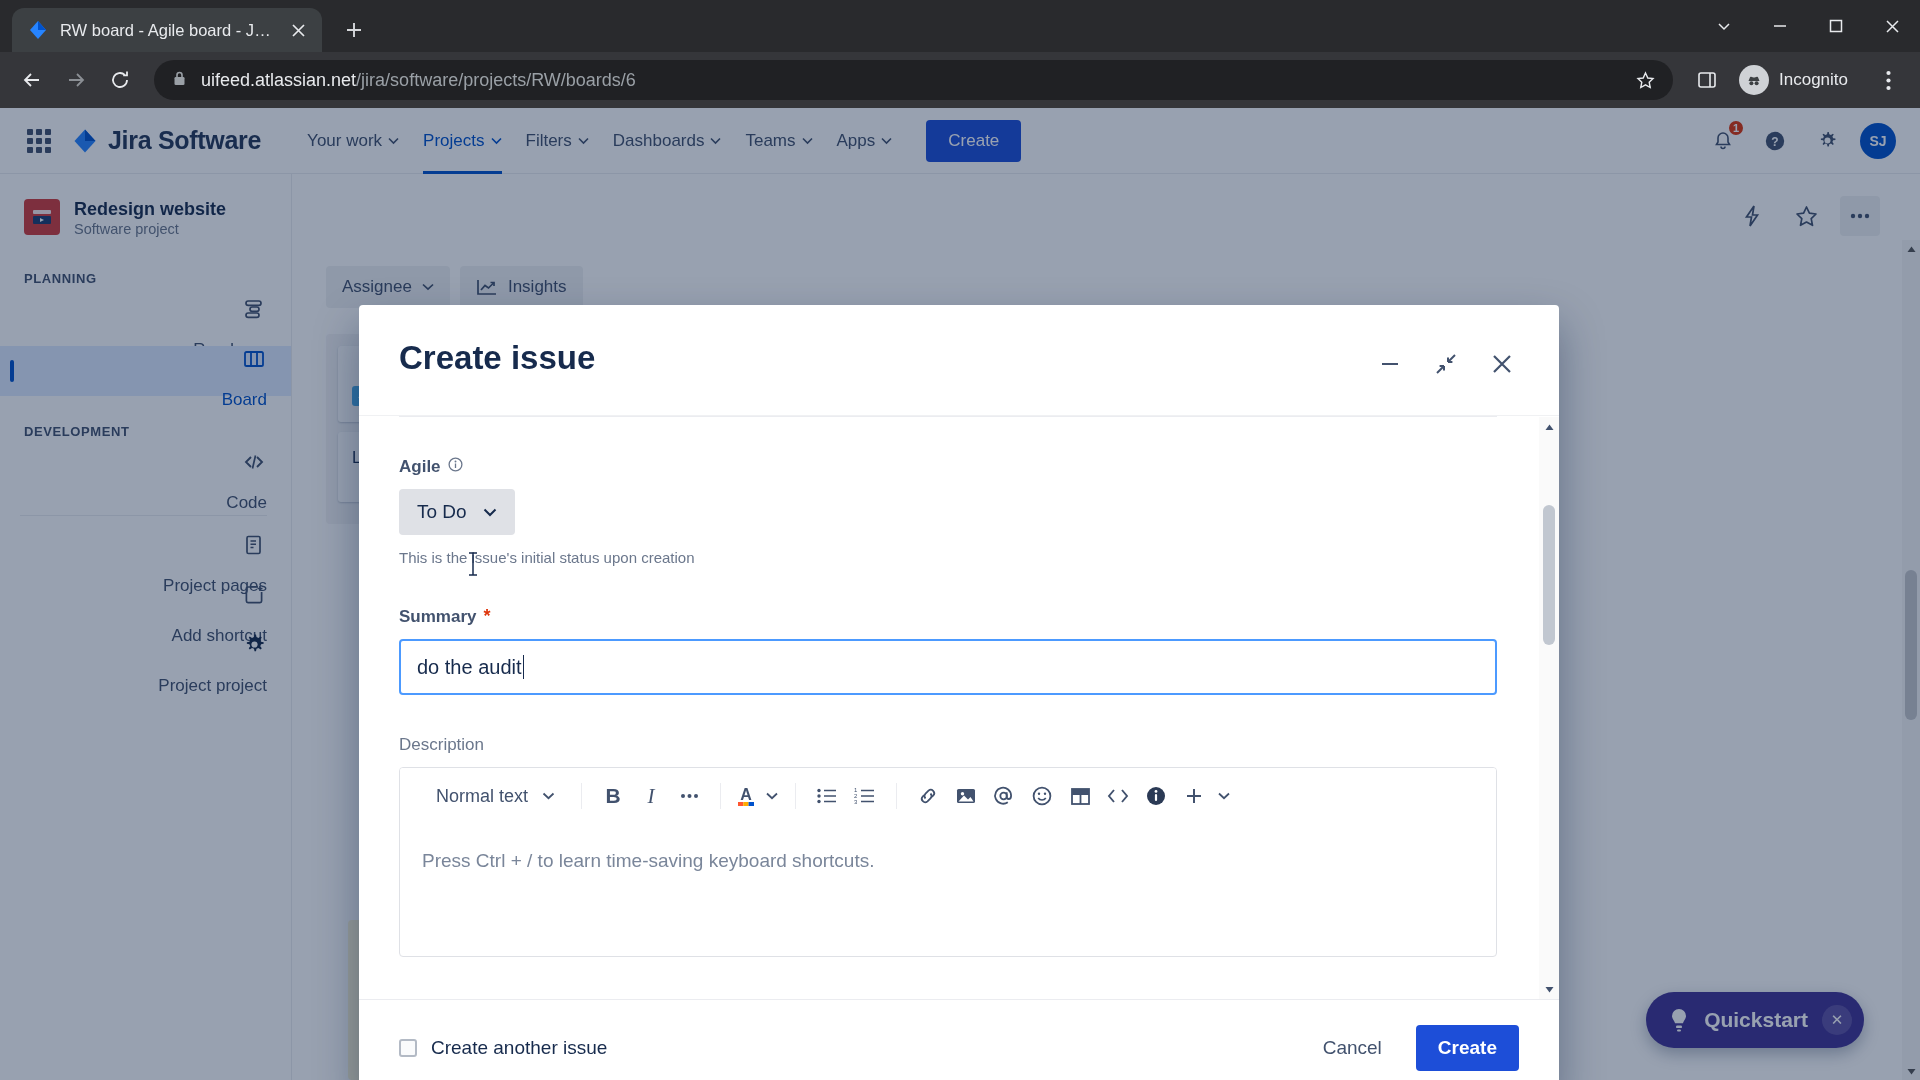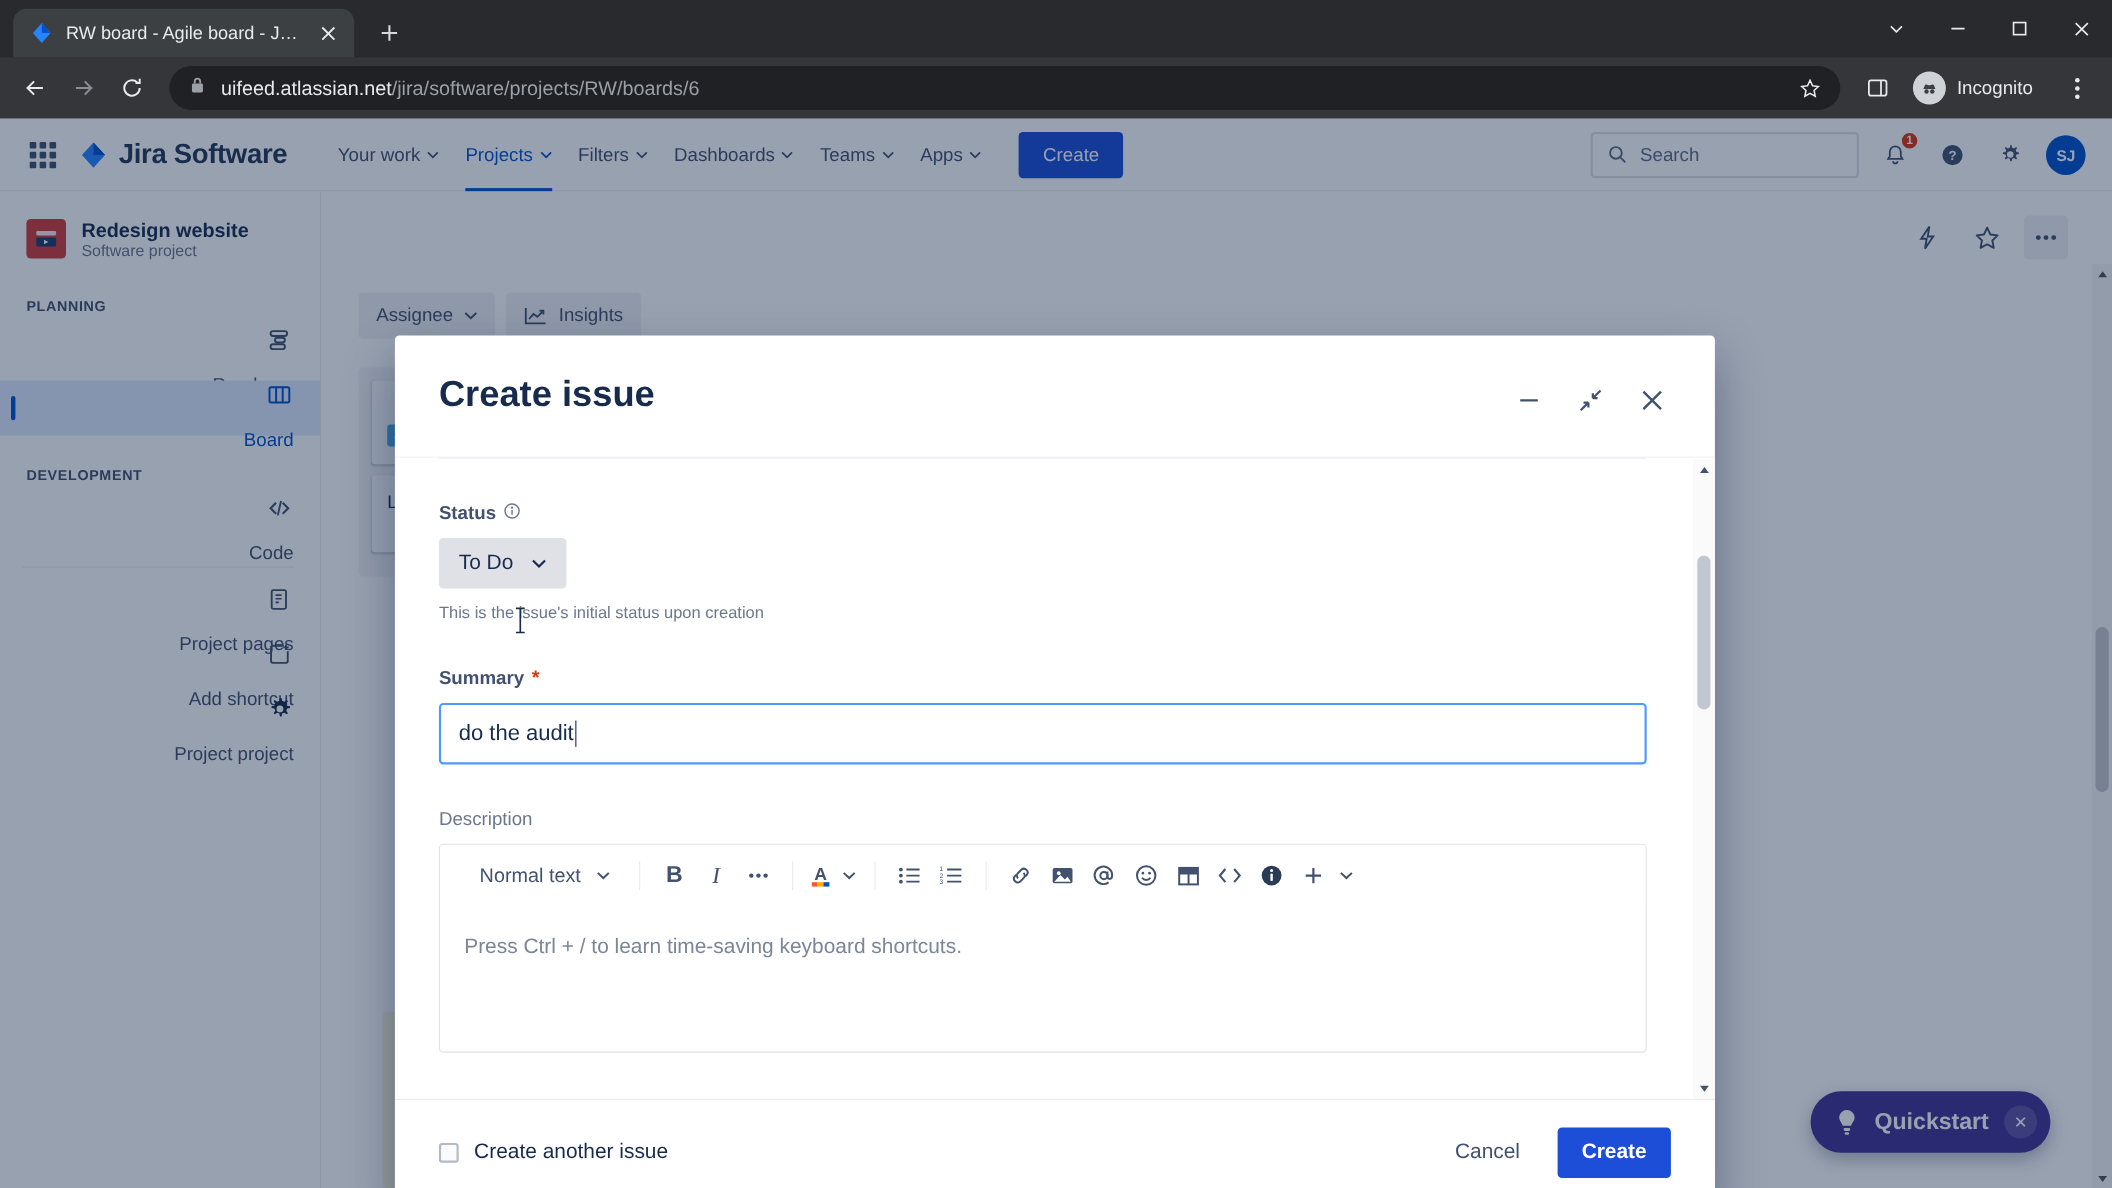--- a/index.html
+++ b/index.html
@@ -314,27 +314,20 @@
       </div>
       <div class="jnav-item">
         <span>Apps</span>
         <svg width="11" height="8" viewBox="0 0 11 8">
             <path d="M1 1.5 L5.5 6 L10 1.5" stroke="currentColor" stroke-width="1.6" fill="none"></path>
           </svg>
       </div>
       <div class="create-btn">Create</div>
 
       <div class="jnav-right">
-        <div class="jsearch">
-          <svg width="17" height="17" viewBox="0 0 17 17">
-              <circle cx="7" cy="7" r="5.3" stroke="#5e6c84" stroke-width="1.7" fill="none"></circle>
-              <path d="M11 11 L15.5 15.5" stroke="#5e6c84" stroke-width="1.7"></path>
-            </svg>
-          <span>Search</span>
-        </div>
         <div class="jicon-btn">
           <svg width="22" height="22" viewBox="0 0 22 22">
               <path d="M11 3 a5 5 0 0 1 5 5 v4 l1.5 2.5 H4.5 L6 12 V8 a5 5 0 0 1 5-5 Z" stroke="#42526e" stroke-width="1.6" fill="none"></path>
               <path d="M9 16.5 a2 2 0 0 0 4 0" stroke="#42526e" stroke-width="1.6" fill="none"></path>
             </svg>
           <span class="badge">1</span>
         </div>
         <div class="jicon-btn">
           <svg width="24" height="24" viewBox="0 0 24 24">
               <circle cx="12" cy="12" r="9.2" fill="#42526e"></circle>
@@ -556,21 +549,21 @@
           </div>
         </div>
       </div>
 
       <div class="m-body">
         <div class="m-scroll">
           <div class="m-toprule"></div>
 
           <div class="field">
             <div class="f-label">
-              <span>Status</span>
+              <span>Agile</span>
               <span>
                 <svg width="15" height="15" viewBox="0 0 15 15">
                     <circle cx="7.5" cy="7.5" r="6.4" stroke="#6b778c" stroke-width="1.3" fill="none"></circle>
                     <path d="M7.5 6.6 V11" stroke="#6b778c" stroke-width="1.3"></path>
                     <circle cx="7.5" cy="4.5" r=".95" fill="#6b778c"></circle>
                   </svg>
               </span>
             </div>
             <div class="status-pill">
               <span>To Do</span>

